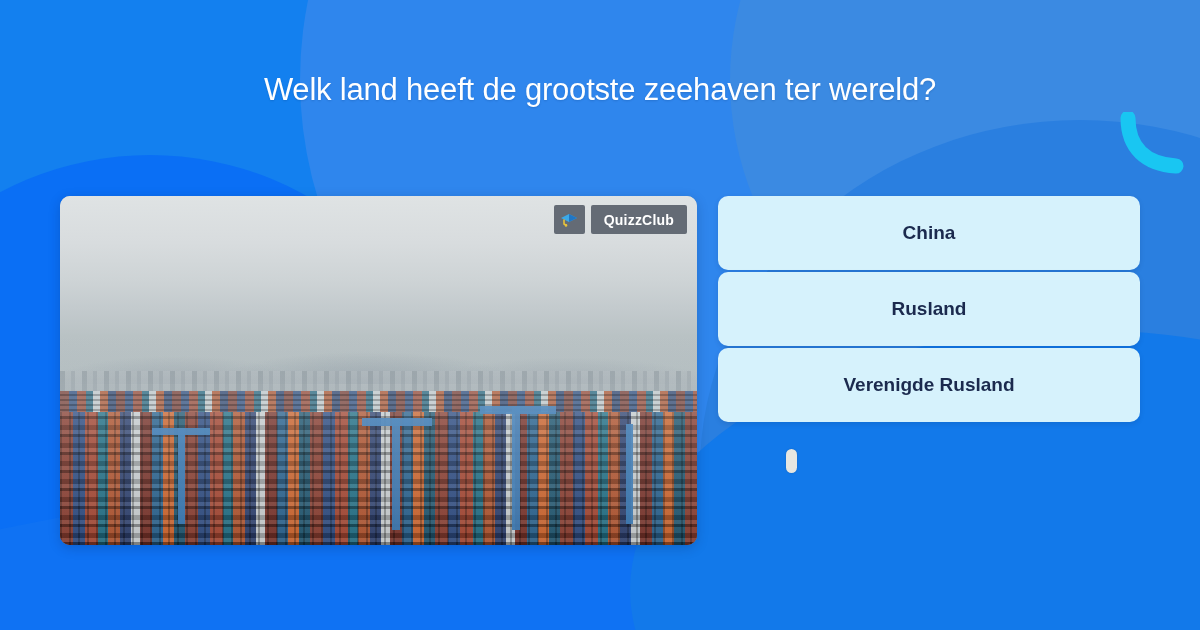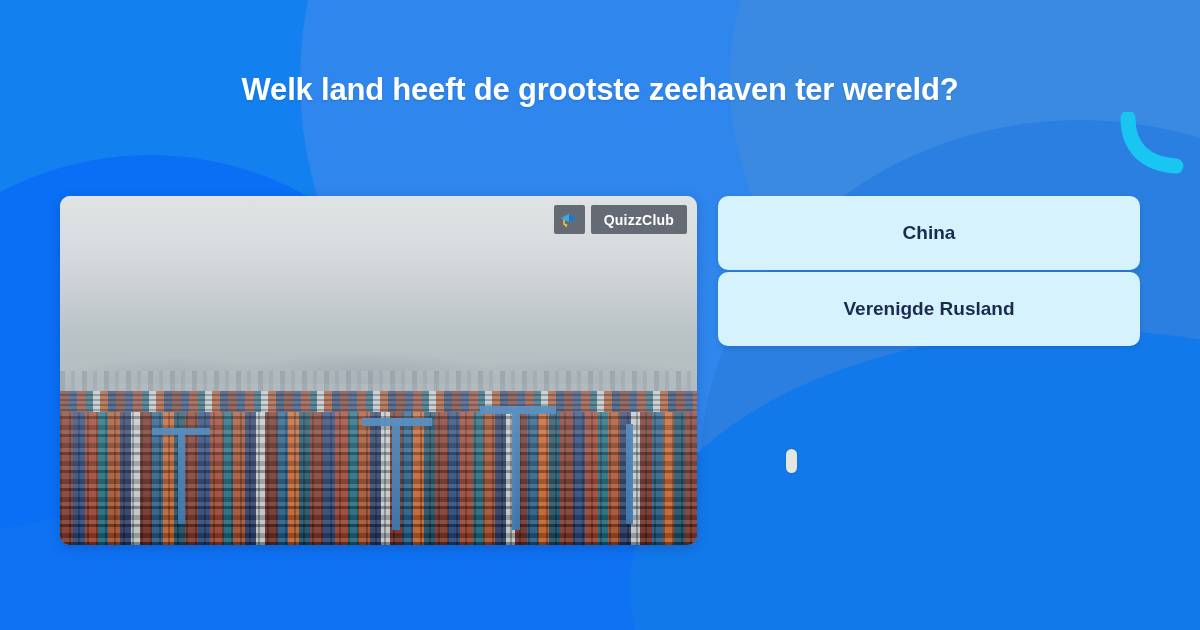--- a/index.html
+++ b/index.html
@@ -94,21 +94,21 @@
 
   
   .question {
     position: absolute;
     left: 0;
     right: 0;
     top: 72px;
     text-align: center;
     color: #ffffff;
     font-size: 31px;
-    font-weight: bold;
+    font-weight: normal;
     letter-spacing: -0.2px;
     text-shadow: 0 1px 2px rgba(0, 40, 90, 0.18);
   }
 
   
   .photo-card {
     position: absolute;
     left: 60px;
     top: 196px;
     width: 637px;
@@ -358,19 +358,22 @@
       </div>
       <div class="wm-label">QuizzClub</div>
     </div>
   </div>
 
   <div class="answers">
     <div class="answer">
       <span>China</span>
     </div>
     <div class="answer">
+      <span>Rusland</span>
+    </div>
+    <div class="answer">
       <span>Verenigde Rusland</span>
     </div>
   </div>
 
   <div class="scroll-thumb"></div>
 
 </div>
 
 </body></html>

